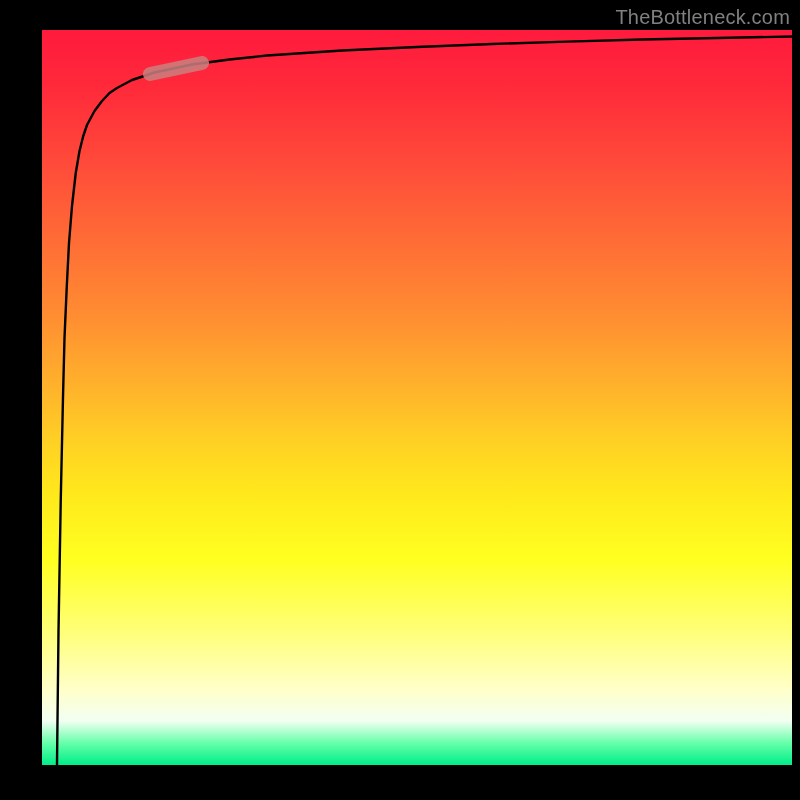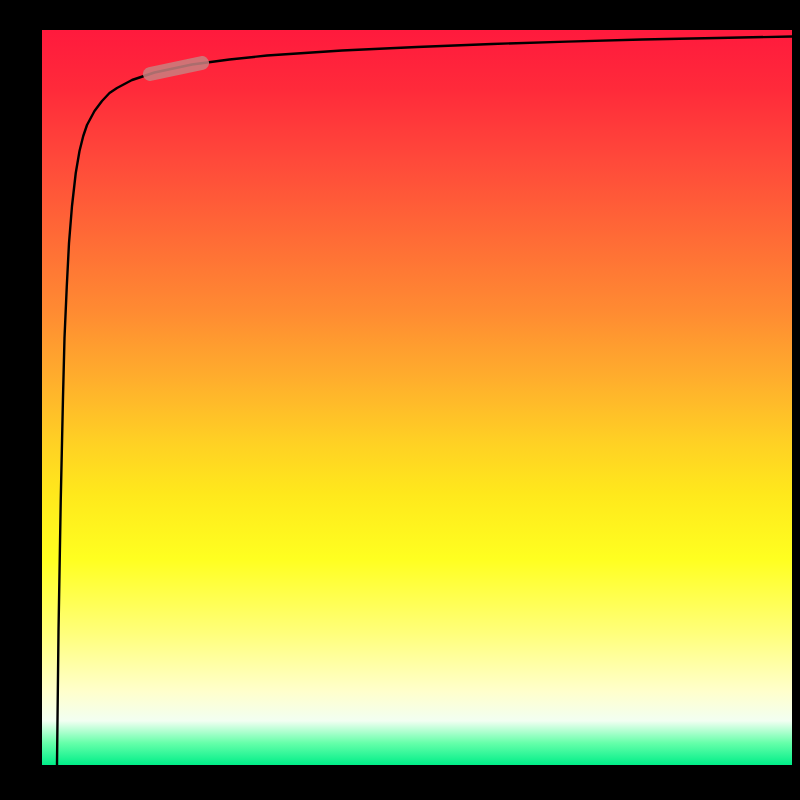--- a/index.html
+++ b/index.html
@@ -89,13 +89,14 @@
          L 300 20.5
          L 375 17
          L 450 14
          L 525 11.6
          L 600 9.5
          L 675 8
          L 750 6.5" fill="none" stroke="#000" stroke-width="2.4" stroke-linecap="round" stroke-linejoin="round"></path>
     <line x1="108" y1="44" x2="160" y2="33" stroke="#c98080" stroke-width="14" stroke-linecap="round" opacity="0.85"></line>
   </svg>
 
+  <div class="watermark">TheBottleneck.com</div>
 </div>
 
 </body></html>

